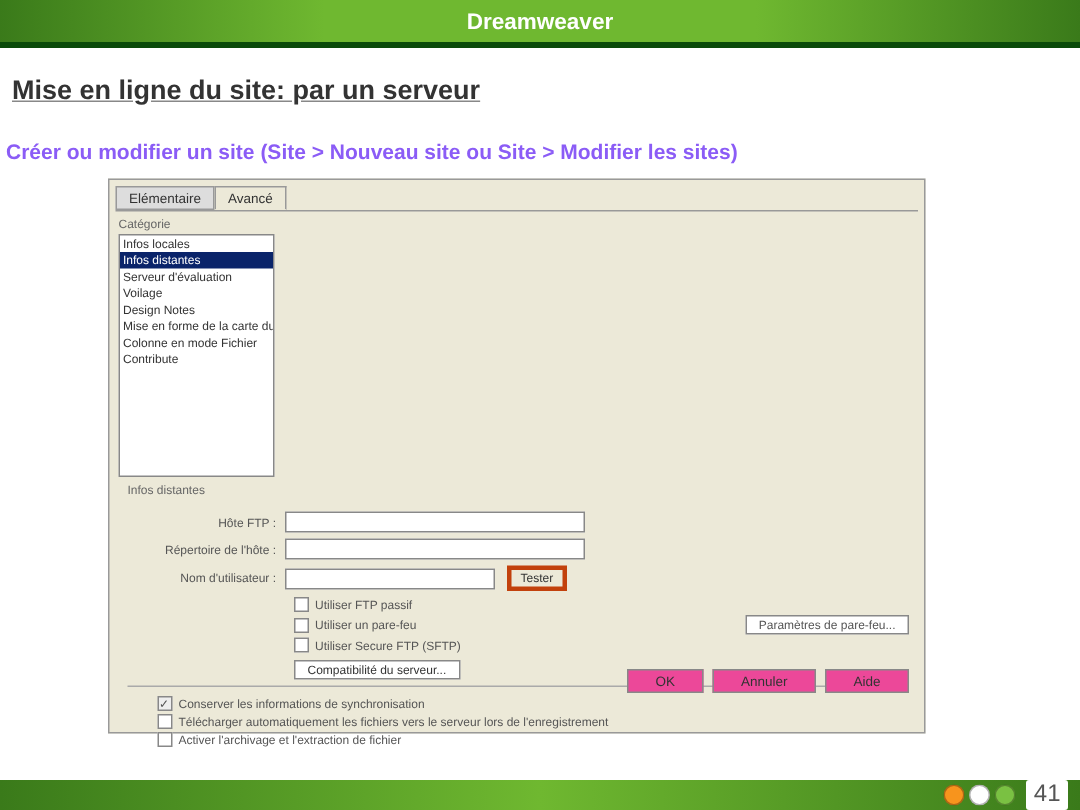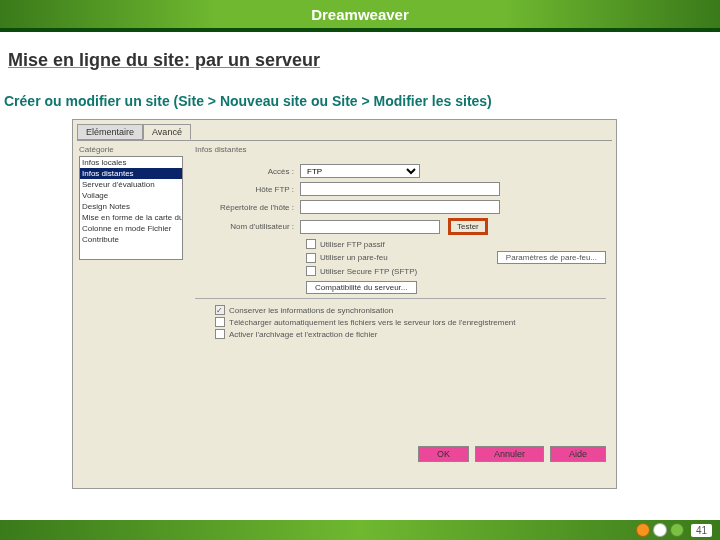--- a/index.html
+++ b/index.html
@@ -1,51 +1,51 @@
 <!DOCTYPE html>
 <html><head>
 <meta charset="utf-8">
 <style>
   * { box-sizing: border-box; margin: 0; padding: 0; }
   body { width: 720px; height: 540px; font-family: Arial, sans-serif; position: relative; background: #fff; overflow: hidden; }
   .header-band { width: 100%; height: 32px; background: linear-gradient(to right, #3a7a1a 0%, #6fb830 30%, #6fb830 70%, #3a7a1a 100%); display: flex; align-items: center; justify-content: center; color: #fff; font-weight: bold; font-size: 15px; border-bottom: 4px solid #0a4a0a; }
   .slide-title { font-size: 18px; font-weight: bold; color: #333; padding: 18px 8px 4px 8px; text-decoration: underline; text-decoration-color: #888; }
-  .slide-sub { font-size: 14px; color: #0f766e; padding: 18px 8px 10px 4px; font-weight: bold; }
+  .slide-sub { font-size: 14px; color: #8b5cf6; padding: 18px 8px 10px 4px; font-weight: bold; }
   .dialog-wrap { margin-left: 72px; width: 545px; height: 370px; background: #ece9d8; border: 1px solid #999; font-size: 9px; color: #333; }
   .titlebar { height: 16px; background: linear-gradient(#3a6ea5,#2b5a8a); color: #fff; display: flex; align-items: center; justify-content: space-between; padding: 0 2px 0 4px; font-size: 9px; font-weight: bold; }
   .titlebar .x { width: 14px; height: 12px; background: #d4d0c8; color: #333; display: flex; align-items: center; justify-content: center; font-size: 9px; border: 1px solid #888; }
   .tabs { display: flex; padding: 4px 4px 0 4px; gap: 0; text-align: center; }
   .tab { padding: 2px 8px; border: 1px solid #999; background: #ece9d8; font-size: 9px; position: relative; }
   .tab.active { background: #ece9d8; border-bottom: 1px solid #ece9d8; z-index: 2; }
   .tab:not(.active){ background:#ddd; }
-  .dlg-body { display: flex; border-top: 1px solid #999; margin: 0 4px; height: 300px; }
+  .dlg-body { display: flex; border-top: 1px solid #999; margin: 0 4px; height: 300px; flex-direction: column; }
   .cat-col { width: 110px; padding: 4px 4px 0 2px; }
   .cat-label, .remote-label { font-size: 8px; color: #666; margin-bottom: 2px; }
-  .cat-list { border: 1px solid #888; background: #fff; height: 104px; overflow: hidden; }
+  .cat-list { border: 1px solid #888; background: #fff; height: 162px; overflow: hidden; }
   .cat-item { padding: 1px 2px; font-size: 8px; white-space: nowrap; }
   .cat-item.sel { background: #0a246a; color: #fff; }
   .right-col { flex: 1; padding: 4px 6px 0 8px; }
   .form-row { display: flex; align-items: center; margin-bottom: 4px; }
   .form-row label { width: 105px; text-align: right; font-size: 8px; padding-right: 6px; color: #555; }
   .form-row input[type=text], .form-row input[type=password], .form-row select { height: 14px; border: 1px solid #888; background: #fff; font-size: 8px; padding: 0 2px; }
   .form-row select { width: 120px; }
   .form-row input.wide { width: 200px; }
   .chk-row { display: flex; align-items: center; margin: 2px 0 2px 111px; font-size: 8px; color: #555; gap: 4px; }
   .chk-row.split { justify-content: flex-start; }
   .chk-row .chk { width: 10px; height: 10px; border: 1px solid #888; background: #fff; flex-shrink: 0; }
   .btn-inline { border: 1px solid #888; background: #ffffff; padding: 1px 8px; font-size: 8px; }
   .hr { border-top: 1px solid #aaa; margin: 6px 0 6px 0; }
   .dlg-buttons { display: flex; justify-content: flex-end; gap: 6px; padding: 6px 10px 0 0; }
   .dlg-btn { border: 1px solid #888; background: #ec4899; padding: 2px 18px; font-size: 9px; }
   .footer-band { position: absolute; bottom: 0; left: 0; width: 100%; height: 20px; background: linear-gradient(to right, #3a7a1a, #6fb830 50%, #3a7a1a); display: flex; align-items: center; justify-content: flex-end; padding-right: 8px; }
   .dot { width: 14px; height: 14px; border-radius: 50%; margin-right: 3px; border: 1px solid rgba(0,0,0,.3); }
   .dot.o { background: #f7941d; }
   .dot.w { background: #fff; }
   .dot.g { background: #7ac142; }
-  .pagenum { background: #fff; border-radius: 2px; padding: 1px 5px; font-size: 10px; color: #555; margin-left: 4px; text-align: center; }
+  .pagenum { background: #fff; border-radius: 2px; padding: 1px 5px; font-size: 16px; color: #555; margin-left: 4px; text-align: center; }
   .side-btn { border:3px solid #c2410c; background:#ece9d8; padding:1px 6px; font-size:8px; margin-left:8px;}
 </style>
 </head>
 <body>
 
 <div class="header-band">
   <span>Dreamweaver</span>
 </div>
 
 <div class="slide-title">Mise en ligne du site: par un serveur</div>
@@ -66,24 +66,20 @@
         <div class="cat-item">Voilage</div>
         <div class="cat-item">Design Notes</div>
         <div class="cat-item">Mise en forme de la carte du site</div>
         <div class="cat-item">Colonne en mode Fichier</div>
         <div class="cat-item">Contribute</div>
       </div>
     </div>
     <div class="right-col">
       <div class="remote-label">Infos distantes</div>
       <div style="height:8px"></div>
-      <div class="form-row">
-        <label>Accès :</label>
-        <select><option>FTP</option></select>
-      </div>
       <div class="form-row">
         <label>Hôte FTP :</label>
         <input class="wide" type="text" style="">
       </div>
       <div class="form-row">
         <label>Répertoire de l'hôte :</label>
         <input class="wide" type="text" style="">
       </div>
       <div class="form-row">
         <label>Nom d'utilisateur :</label>

